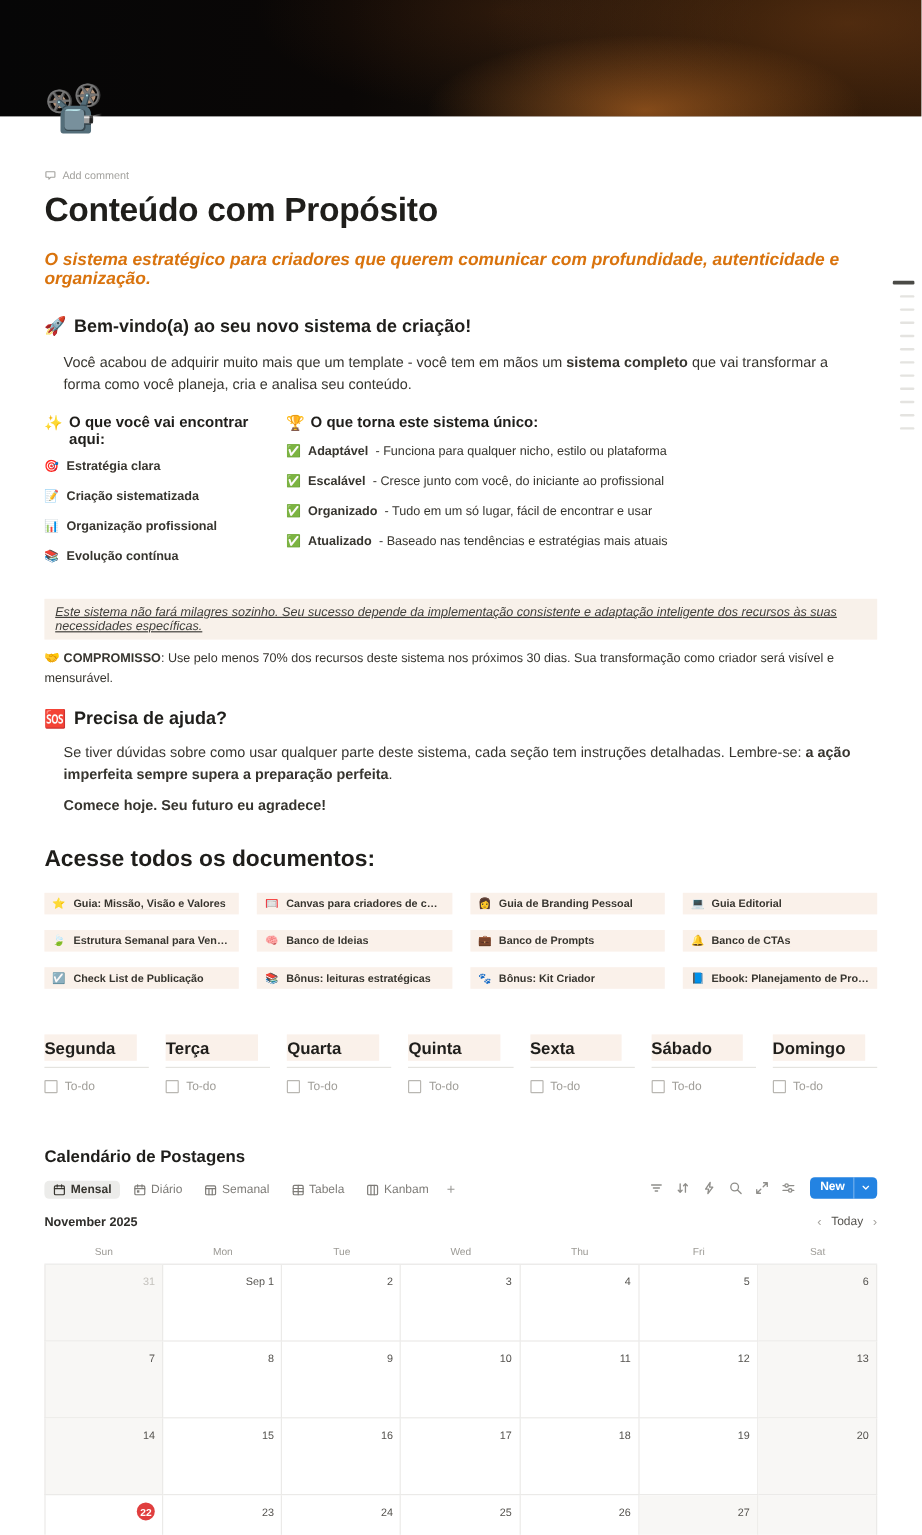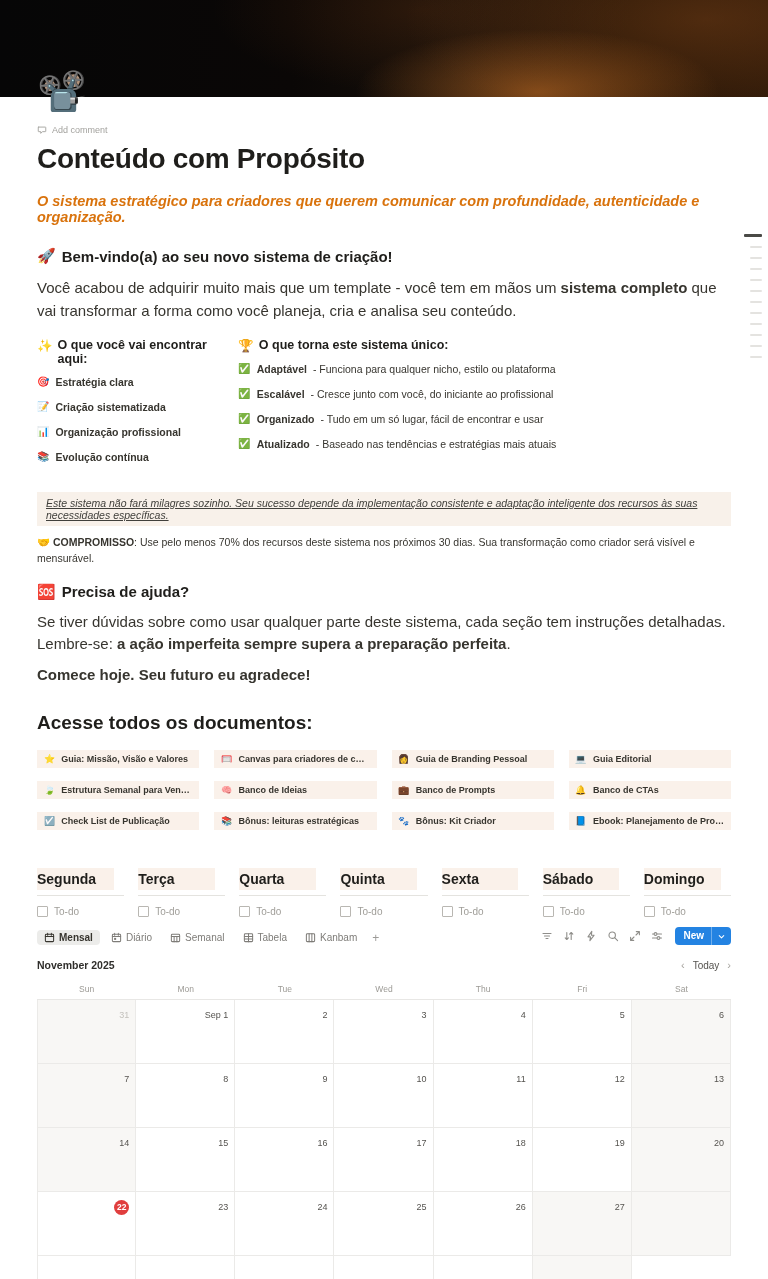--- a/index.html
+++ b/index.html
@@ -11,25 +11,25 @@
   .cover{
     height:97px;
     background:
       radial-gradient(ellipse 260px 90px at 70% 95%, rgba(214,120,40,.55), transparent 70%),
       radial-gradient(ellipse 420px 150px at 92% 20%, rgba(130,70,25,.45), transparent 72%),
       radial-gradient(ellipse 300px 120px at 55% 10%, rgba(90,45,15,.35), transparent 70%),
       linear-gradient(90deg,#060606 0%,#0a0706 38%,#17100a 60%,#221306 82%,#2a1708 100%);
   }
   .content{position:relative;padding:0 37px;}
   .page-icon{font-size:40px;line-height:1;margin-top:-26px;width:52px;cursor:pointer;}
-  .add-comment{display:flex;align-items:flex-end;gap:5px;margin-top:14px;color:#A3A29E;font-size:9px;cursor:pointer;}
+  .add-comment{display:flex;align-items:flex-end;gap:5px;margin-top:30px;color:#A3A29E;font-size:9px;cursor:pointer;}
   h1{font-size:28px;font-weight:700;color:#1F1E1B;margin:8px 0 0;letter-spacing:-.3px;}
   .subtitle{margin:18px 0 0;font-size:14.5px;font-weight:700;font-style:italic;color:var(--accent,#D9730D);}
   .h3{display:flex;align-items:center;gap:6px;font-size:15px;font-weight:700;color:#1F1E1B;margin:22px 0 0;}
-  .body-p{font-size:15px;line-height:1.5;margin:12px 0 0;}
+  .body-p{font-size:12px;line-height:1.5;margin:12px 16px 0;}
   b,.b{font-weight:700;}
   .cols{display:flex;margin-top:16px;}
   .col-l{width:29%;}
   .col-r{width:71%;}
   .feat-head{display:flex;gap:5px;font-size:12.5px;font-weight:700;color:#1F1E1B;margin-bottom:10px;}
   .feat-item{display:flex;align-items:flex-start;gap:6px;font-size:10.5px;margin-bottom:13px;}
   .feat-item .emoji{font-size:10px;}
   .callout{margin-top:16px;background:var(--beige2,#F8F1EA);padding:5px 9px;font-size:10.5px;}
   .callout span{font-style:italic;text-decoration:underline;color:#41403C;}
   .inline-p{font-size:10.5px;line-height:1.5;margin:9px 0 0;}
@@ -291,20 +291,21 @@
       <div>
         <div class="week-head">Domingo</div>
         <div class="week-div"></div>
         <div class="todo">
           <div class="cb"></div>
           <span class="t">To-do</span>
         </div>
       </div>
     </div>
 
+  <div class="sec-h3">Calendário de Postagens</div>
   <div class="view-row">
     <div class="tabs" id="cal-tabs">
         <div class="tab active">
           <svg width="11" height="11" viewBox="0 0 12 12" fill="none" stroke="currentColor" stroke-width="1.1" stroke-linecap="round" stroke-linejoin="round">
             <rect x="1.5" y="2.5" width="9" height="8" rx="1"></rect>
             <path d="M1.5 5h9M4 1.5v2M8 1.5v2"></path>
           </svg>
           <span>Mensal</span>
         </div>
         <div class="tab">

